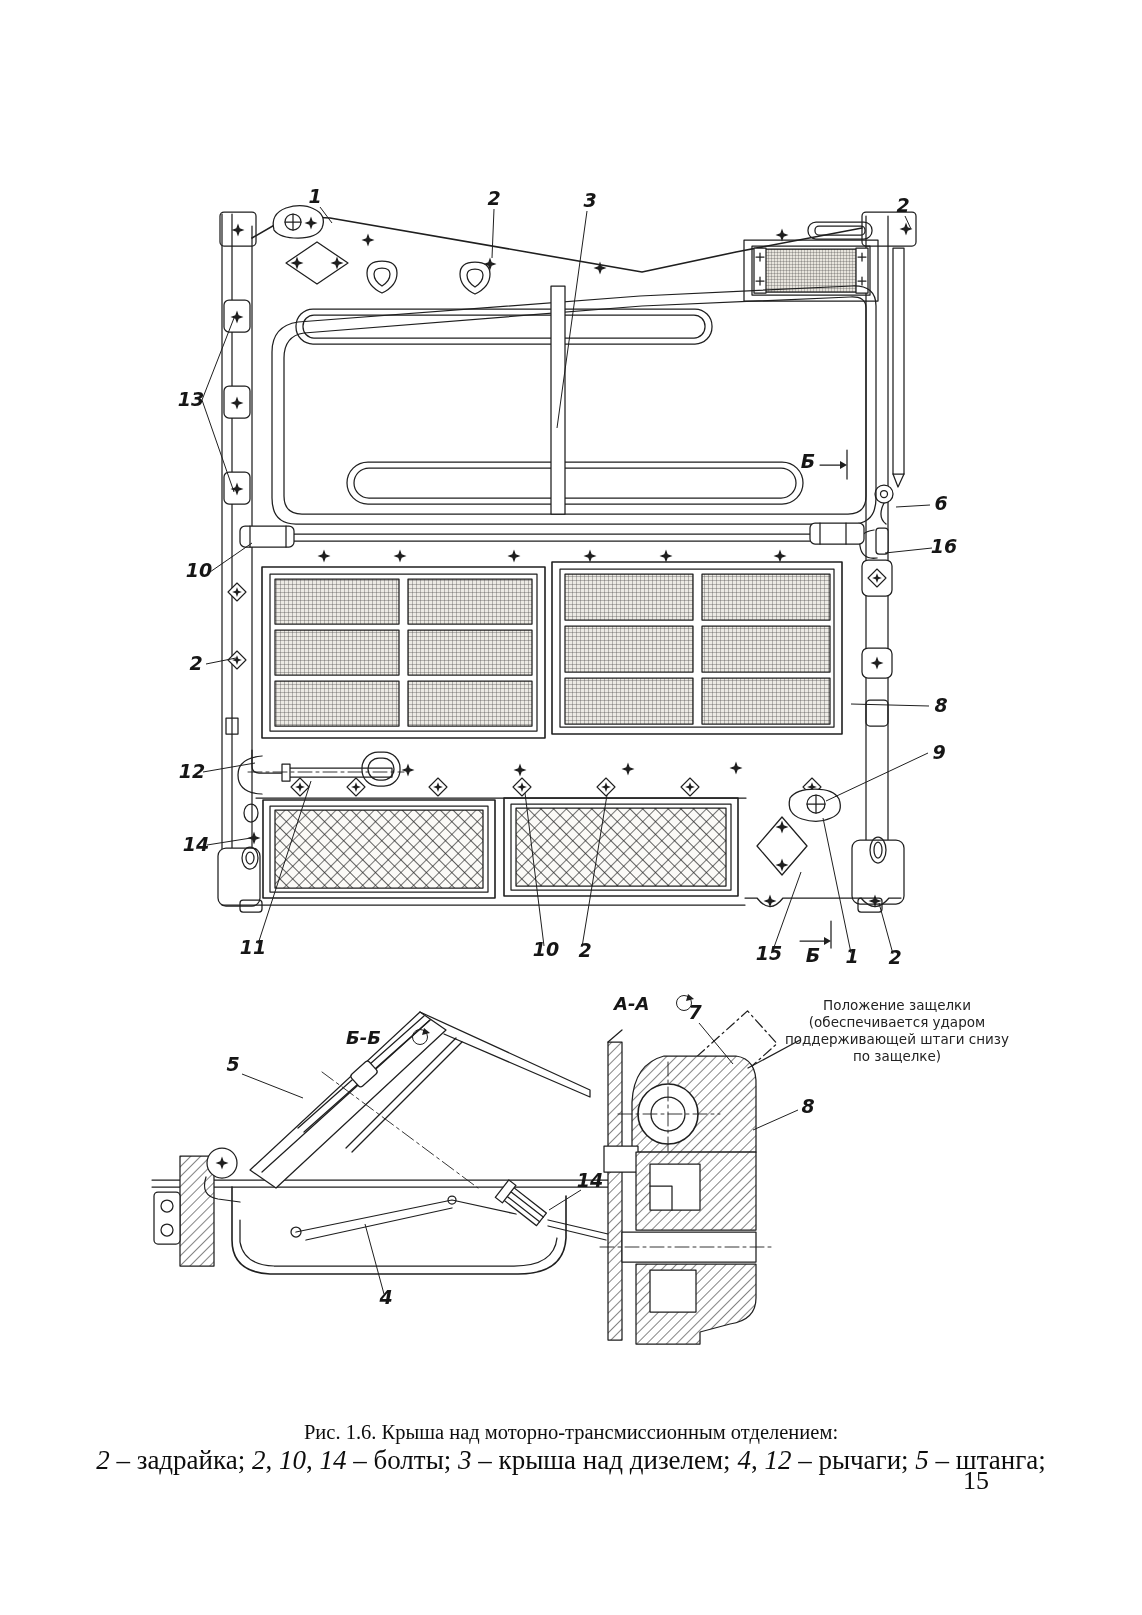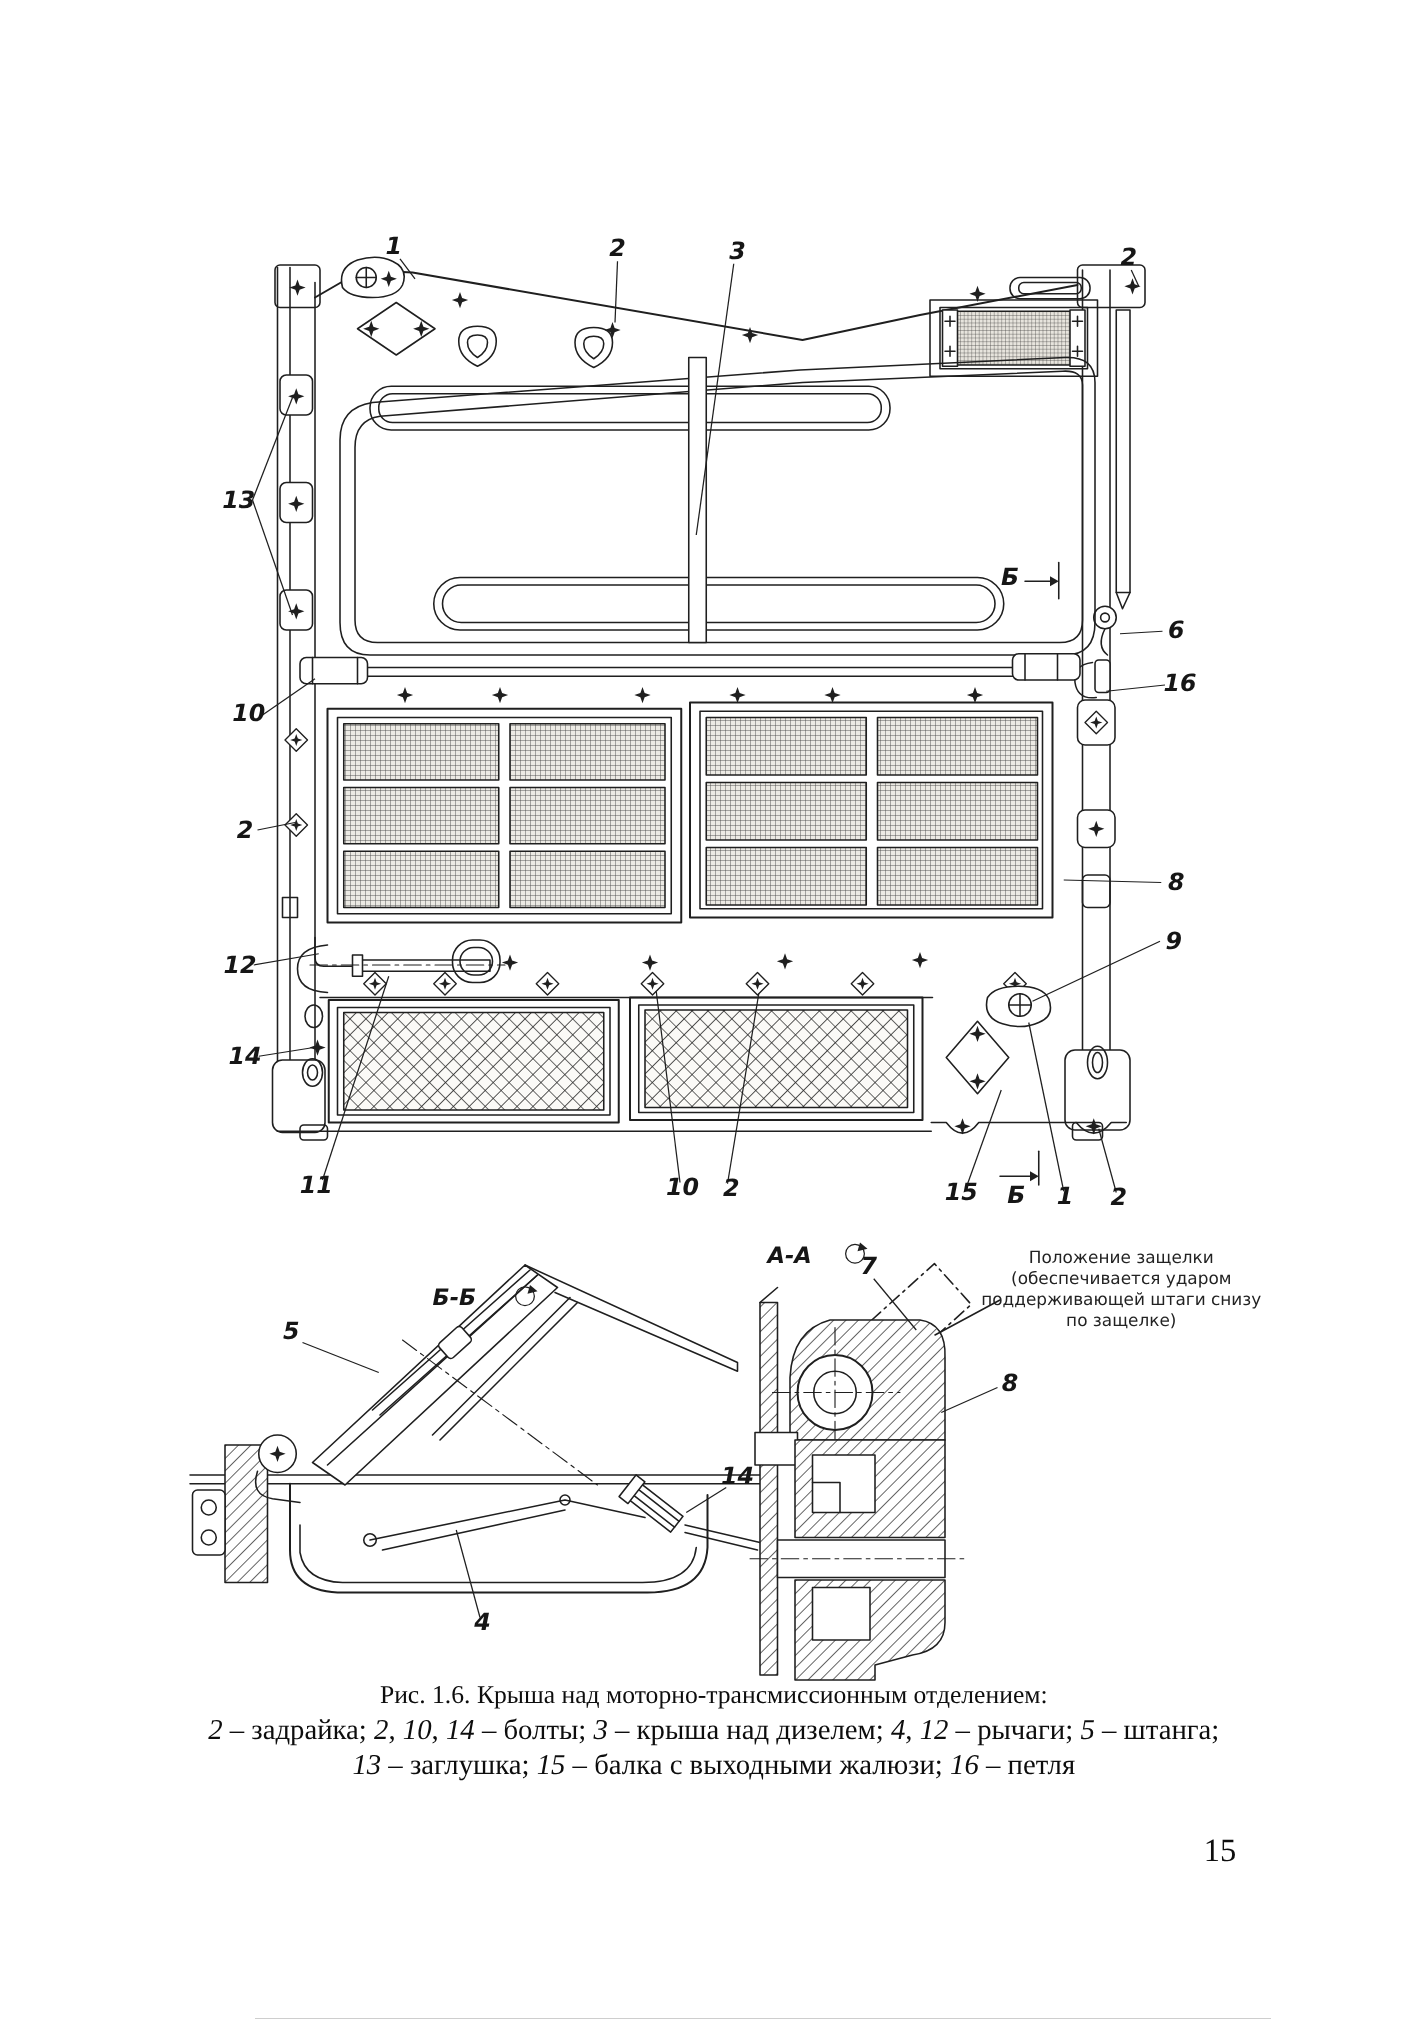--- a/index.html
+++ b/index.html
@@ -3,23 +3,23 @@
 <meta charset="utf-8">
 <style>
   html,body{margin:0;padding:0;background:#888;}
   .page{position:relative;width:1142px;height:1615px;background:#ffffff;overflow:hidden;
         font-family:"Liberation Serif",serif;margin:0 auto;}
   #fig{position:absolute;left:0;top:0;}
   .callout{font:italic 700 19px "DejaVu Sans",sans-serif;fill:#161616;text-anchor:middle;stroke:none;}
   .sec-title{font:italic 700 18px "DejaVu Sans",sans-serif;fill:#161616;stroke:none;}
   .note{font:13.5px "DejaVu Sans",sans-serif;fill:#222;stroke:none;text-anchor:middle;}
   .leader{stroke:#1f1f1f;stroke-width:1;fill:none;}
-  .caption{position:absolute;left:70px;top:1342px;width:1002px;text-align:center;color:#0d0d0d;}
+  .caption{position:absolute;left:70px;top:1418px;width:1002px;text-align:center;color:#0d0d0d;}
   .caption-title{font-size:20.5px;line-height:28px;}
-  .legend-line{font-size:23px;line-height:28px;}
+  .legend-line{font-size:27px;line-height:28px;}
   .legend-line i{font-style:italic;}
   .page-number{position:absolute;left:936px;top:1466px;width:80px;text-align:center;
                font-size:26px;color:#0d0d0d;}
 </style>
 </head>
 <body>
 
 <div class="page">
 
 <svg id="fig" width="1142" height="1615" viewBox="0 0 1142 1615">
@@ -367,18 +367,17 @@
         <line x1="699" y1="1023" x2="733" y2="1064" class="leader"></line>
         <text x="695" y="1019" class="callout">7</text>
         <line x1="798" y1="1110" x2="753" y2="1130" class="leader"></line>
         <text x="808" y="1113" class="callout">8</text>
       </g>
 </svg>
 
 <div class="caption">
   <div class="caption-title">Рис. 1.6. Крыша над моторно-трансмиссионным отделением:</div>
   <div class="legend-line js-em-digits"><i>2</i> – задрайка; <i>2</i>, <i>10</i>, <i>14</i> – болты; <i>3</i> – крыша над дизелем; <i>4</i>, <i>12</i> – рычаги; <i>5</i> – штанга;</div>
-  <div class="legend-line js-em-digits"><i>13</i> – заглушка; <i>15</i> – балка с выходными жалюзи; <i>16</i> – петля</div>
 </div>
 
 <div class="page-number">15</div>
 
 </div>
 
 </body></html>

